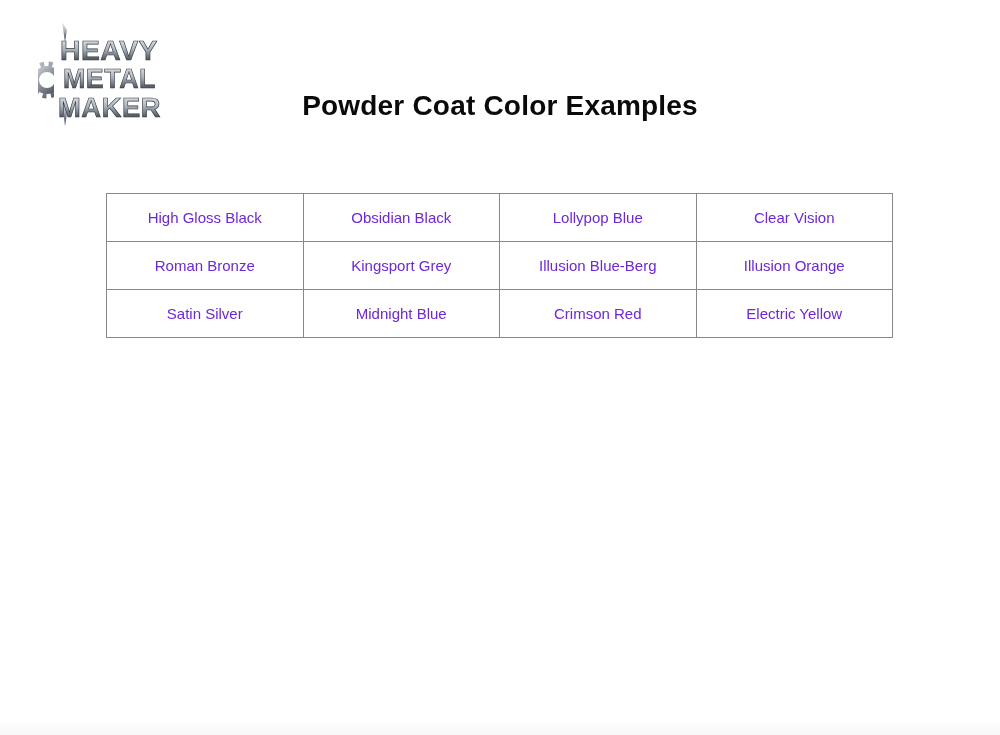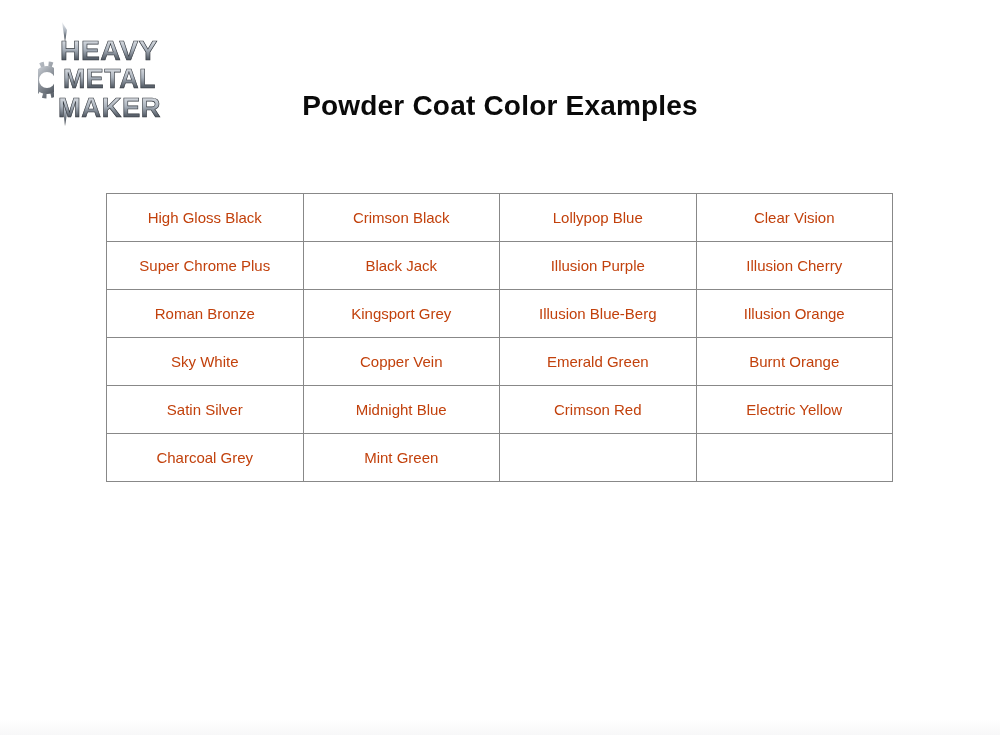--- a/index.html
+++ b/index.html
@@ -45,21 +45,21 @@
     width: 787px;
     border-collapse: collapse;
     table-layout: fixed;
   }
   .color-table td {
     border: 1px solid #888888;
     height: 48px;
     text-align: center;
     vertical-align: middle;
     font-size: 15px;
-    color: #c2410c;
+    color: #6d28d9;
     padding: 0 6px;
     background: #ffffff;
   }
   .bottom-edge {
     position: absolute;
     left: 0;
     bottom: 0;
     width: 1000px;
     height: 16px;
     background: linear-gradient(180deg, #ffffff 0%, #f7f7f8 100%);
@@ -97,50 +97,32 @@
     <text x="20" y="97" font-size="27" textLength="103" lengthAdjust="spacingAndGlyphs" fill="url(#metalGrad)" stroke="#2f343b" stroke-width="0.6">MAKER</text>
   </svg>
 </div>
 
 <h1 class="page-title">Powder Coat Color Examples</h1>
 
 <table class="color-table">
   <tbody>
       <tr>
         <td>High Gloss Black</td>
-        <td>Crimson Black</td>
+        <td>Obsidian Black</td>
         <td>Lollypop Blue</td>
         <td>Clear Vision</td>
-      </tr>
-      <tr>
-        <td>Super Chrome Plus</td>
-        <td>Black Jack</td>
-        <td>Illusion Purple</td>
-        <td>Illusion Cherry</td>
       </tr>
       <tr>
         <td>Roman Bronze</td>
         <td>Kingsport Grey</td>
         <td>Illusion Blue-Berg</td>
         <td>Illusion Orange</td>
       </tr>
       <tr>
-        <td>Sky White</td>
-        <td>Copper Vein</td>
-        <td>Emerald Green</td>
-        <td>Burnt Orange</td>
-      </tr>
-      <tr>
         <td>Satin Silver</td>
         <td>Midnight Blue</td>
         <td>Crimson Red</td>
         <td>Electric Yellow</td>
-      </tr>
-      <tr>
-        <td>Charcoal Grey</td>
-        <td>Mint Green</td>
-        <td></td>
-        <td></td>
       </tr>
     </tbody>
 </table>
 
 <div class="bottom-edge"></div>
 
 </body></html>

